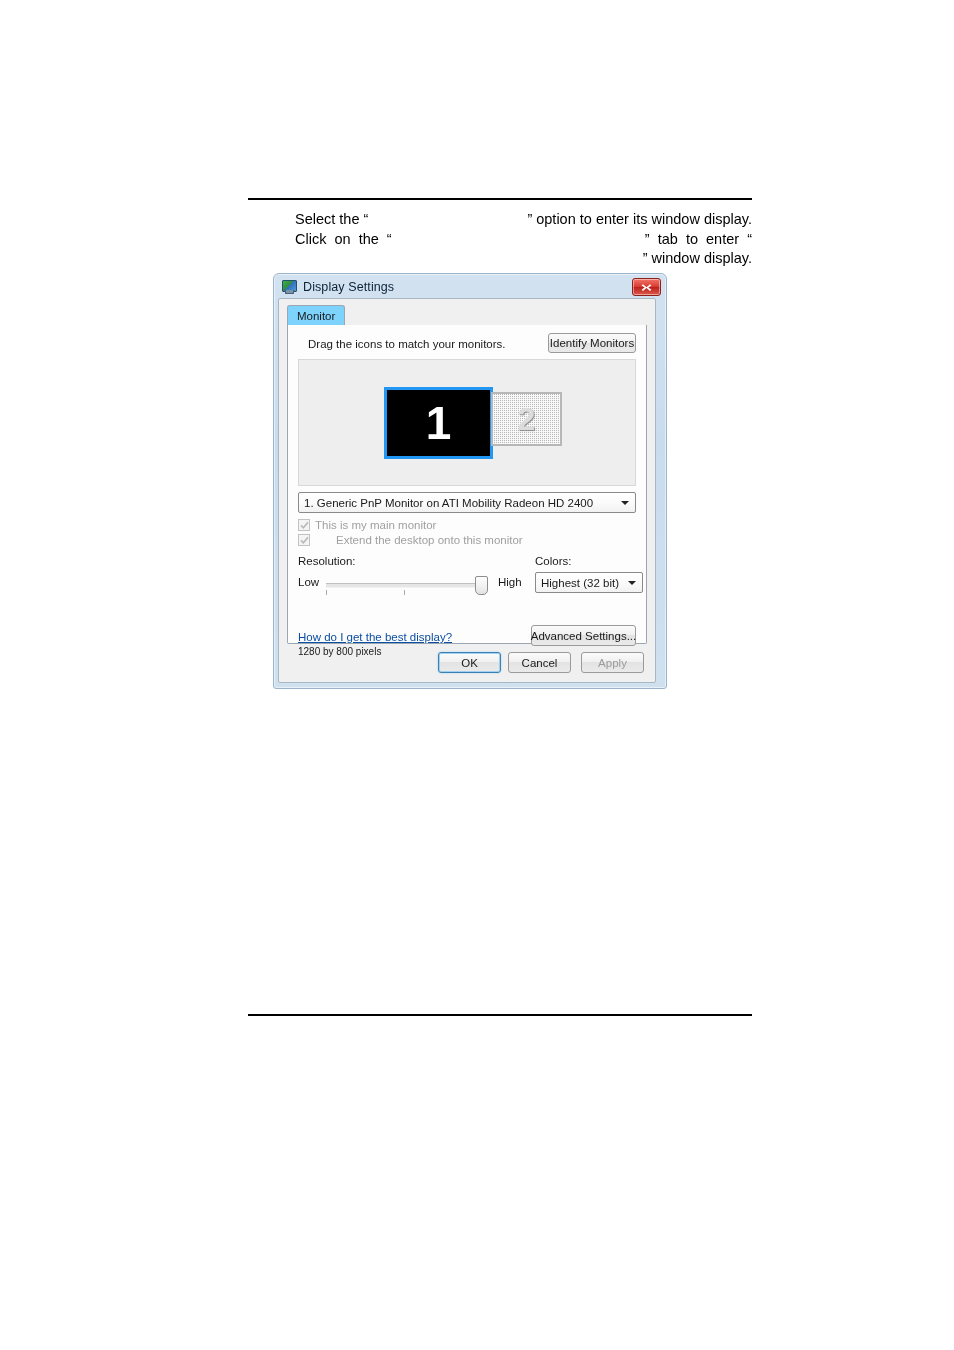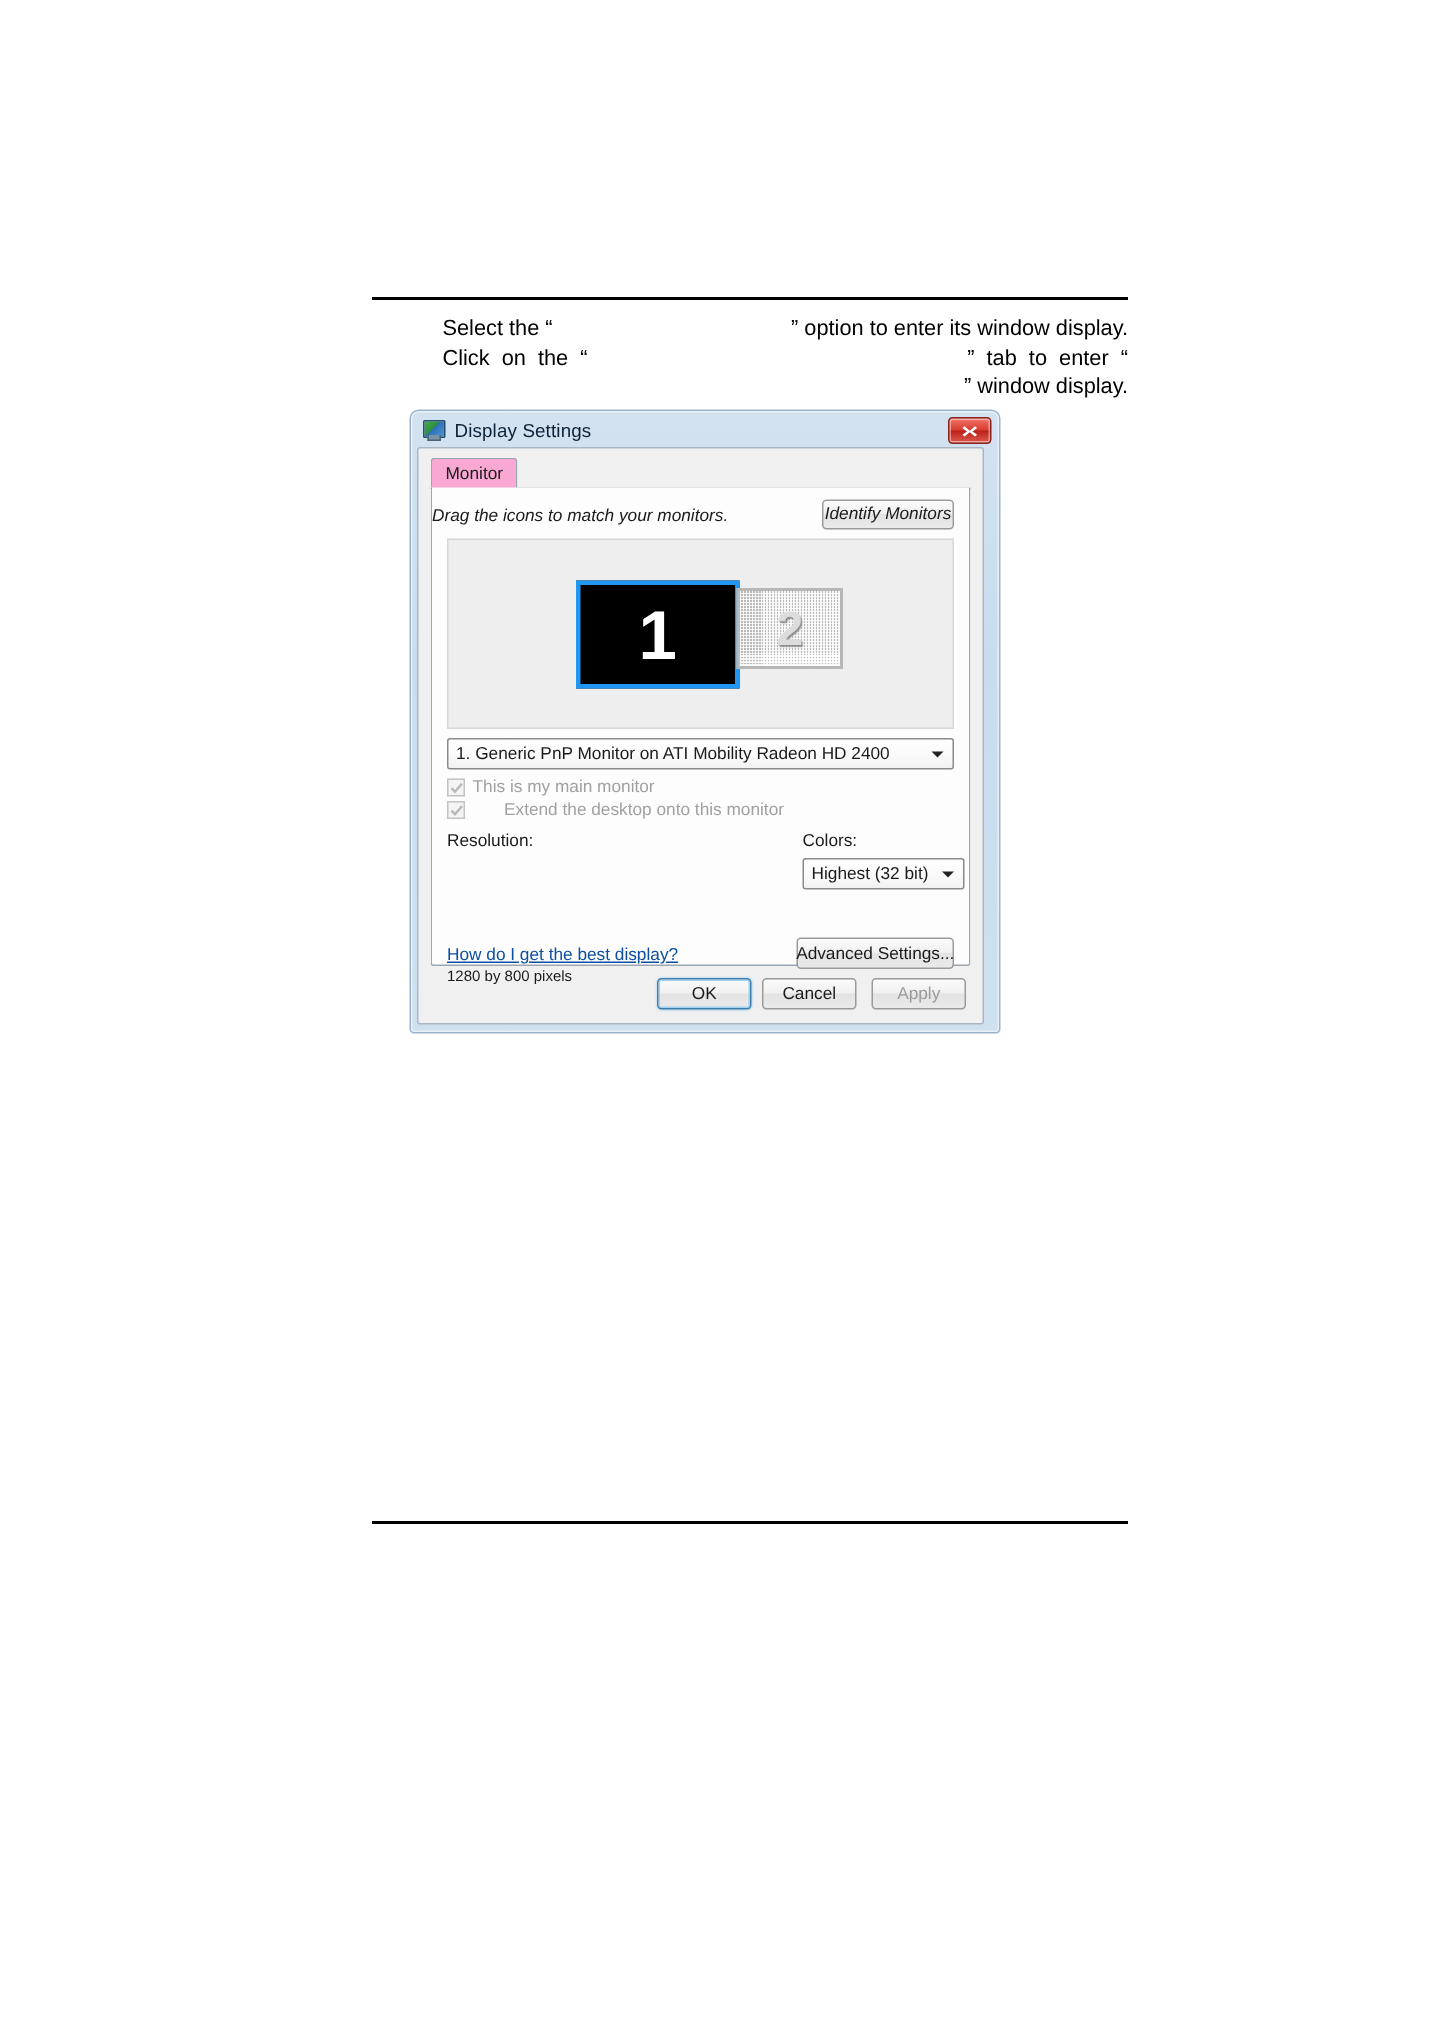--- a/index.html
+++ b/index.html
@@ -140,46 +140,45 @@
   .tab {
     position: absolute;
     left: 0;
     top: 0;
     height: 20px;
     padding: 0 9px;
     display: flex;
     align-items: center;
     font-size: 11.5px;
     color: #1a1a1a;
-    background: #f9a8d4;
+    background: #7dd3fc;
     border: 1px solid #9aa7b3;
     border-bottom: 1px solid #fdfdfd;
     border-radius: 3px 3px 0 0;
     white-space: nowrap;
   }
 
   .tabpage {
     position: absolute;
     left: 8px;
     top: 26px;
     right: 8px;
     bottom: 38px;
     background: #fdfdfd;
     border: 1px solid #9aa7b3;
     border-top: none;
     border-radius: 0 0 2px 2px;
   }
 
   .hint-row {
     position: absolute;
-    left: 0;
+    left: 20px;
     top: 9px;
     right: 10px;
     height: 20px;
-    font-style: italic;
   }
   .hint-text {
     font-size: 11.5px;
     color: #1a1a1a;
     line-height: 20px;
     white-space: nowrap;
   }
   .btn {
     box-sizing: border-box;
     background: linear-gradient(180deg, #fbfbfb 0%, #f0f0f0 48%, #e3e3e3 50%, #eaeaea 100%);
@@ -525,20 +524,31 @@
         <span class="chk">
           <svg width="9" height="9" viewBox="0 0 9 9" aria-hidden="true">
             <path d="M1 4.4 L3.3 6.8 L8 1.4" stroke="#b9b9b9" stroke-width="1.6" fill="none"></path>
           </svg>
         </span>
         <span>Extend the desktop onto this monitor</span>
       </div>
 
       <div class="res-label">Resolution:</div>
 
+      <div class="slider-wrap">
+        <span class="slider-low">Low</span>
+        <div class="track"></div>
+        <div class="ticks">
+          <span class="tick" style="left:0px;"></span>
+          <span class="tick" style="left:78px;"></span>
+          <span class="tick" style="left:157px;"></span>
+        </div>
+        <div class="thumb"></div>
+        <span class="slider-high">High</span>
+      </div>
 
       <div class="res-value">1280 by 800 pixels</div>
 
       <div class="colors-label">Colors:</div>
       <div class="combo colors-combo">
         <span>Highest (32 bit)</span>
         <span class="arrow"></span>
       </div>
 
       <a class="help-link" href="#">How do I get the best display?</a>

